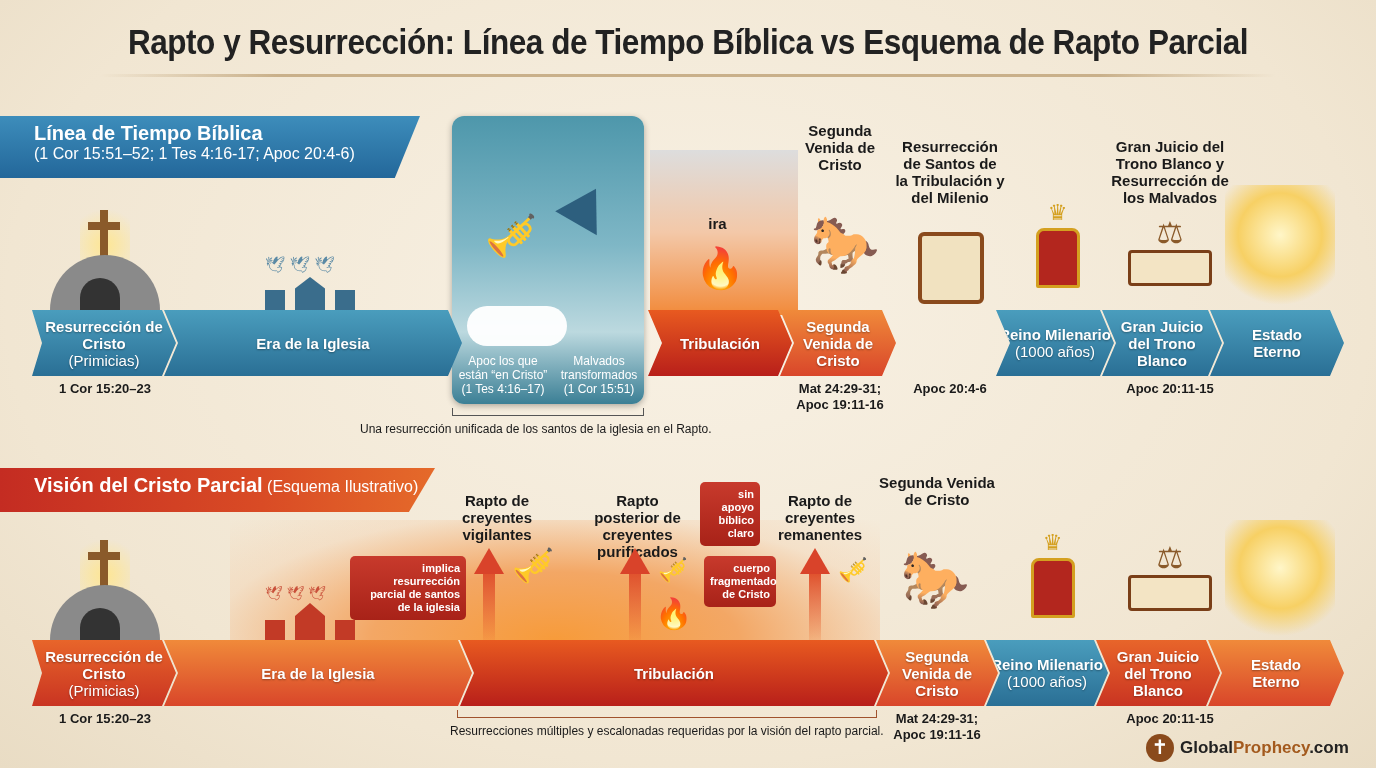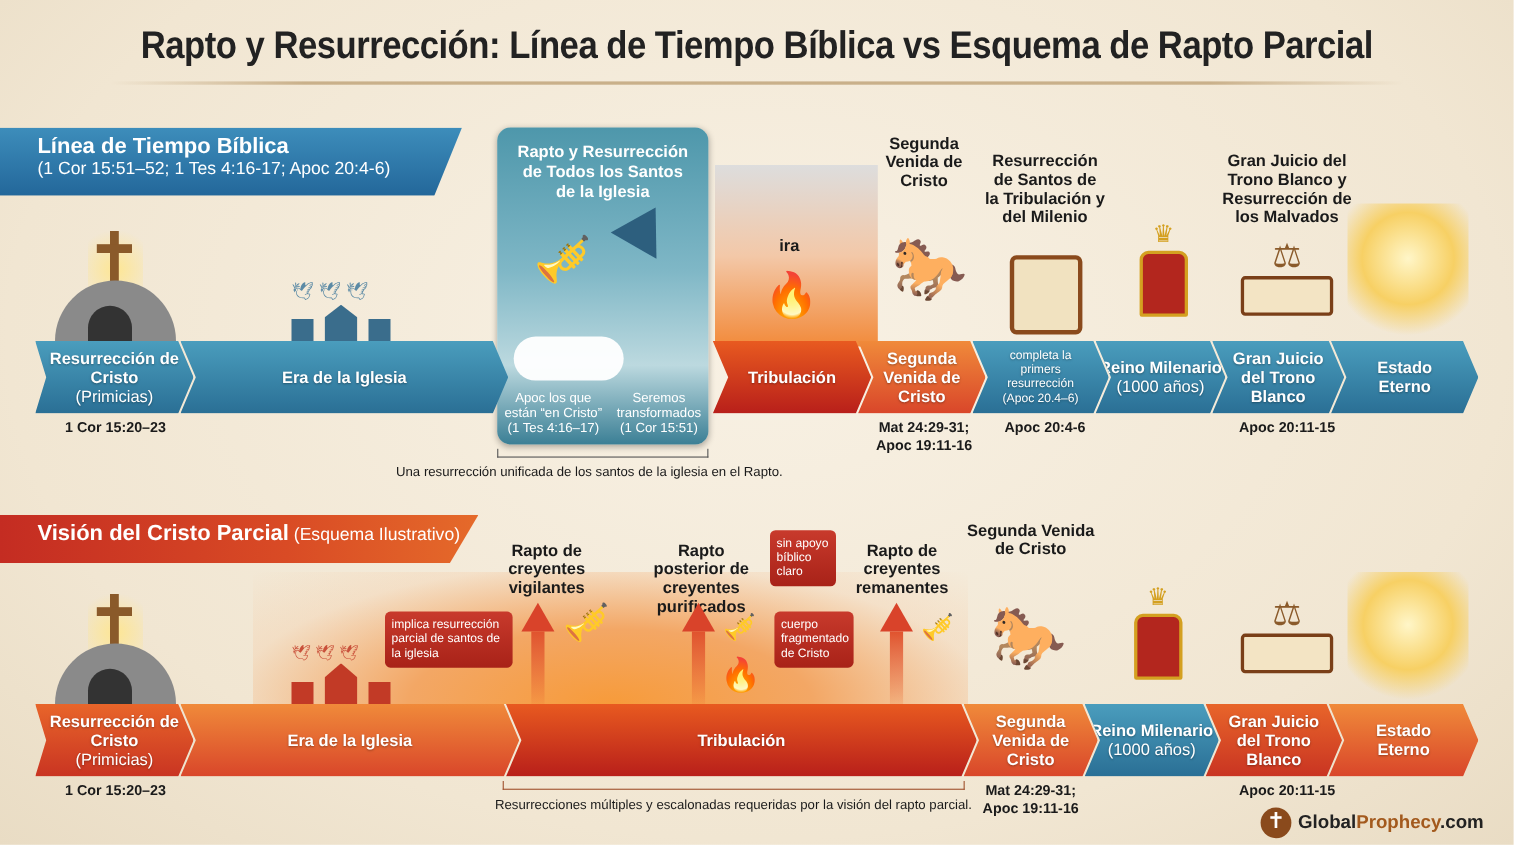--- a/index.html
+++ b/index.html
@@ -58,21 +58,21 @@
   .rapture-card .ct { font-size: 15px; font-weight: bold; line-height: 18px; margin-top: 14px; }
   .rapture-card .bottom { position: absolute; bottom: 8px; left: 0; right: 0; display: flex; justify-content: space-around; font-size: 12px; line-height: 14px; }
 
   .bracket {
     border: 1px solid #555; border-top: none; height: 8px;
   }
   .caption { font-size: 12px; text-align: left; }
 
   .callout {
     background: linear-gradient(180deg, #c83a2c, #a82218); color: #fff; font-size: 11px;
-    text-align: left; line-height: 13px; padding: 6px 6px; border-radius: 5px;
+    text-align: right; line-height: 13px; padding: 6px 6px; border-radius: 5px; font-weight: bold;
   }
   .up-arrow {
     width: 0; height: 0; border-left: 15px solid transparent; border-right: 15px solid transparent;
     border-bottom: 26px solid #d9432a;
   }
   .arrow-shaft { background: linear-gradient(180deg, #e0532e, rgba(240,120,50,0.2)); width: 12px; }
   .fire-band {
     background: radial-gradient(ellipse at 50% 100%, #f79b3a 0%, #f3a765 40%, rgba(245,200,160,0.3) 75%, transparent 100%);
   }
   .logo { font-size: 17px; font-weight: bold; color: #222; }
@@ -99,32 +99,31 @@
   <div style="position:absolute; left:40px; top:78px; width:40px; height:32px; background:#333; border-radius:20px 20px 0 0;"></div>
 </div>
 <div class="abs glyph" style="left:255px; top:255px; width:110px; height:55px;">
   <div style="position:absolute; left:10px; top:0; font-size:16px; color:#5b8aa5;">🕊 🕊 🕊</div>
   <div style="position:absolute; left:40px; top:22px; width:30px; height:33px; background:#3a6d8c; clip-path:polygon(50% 0,100% 35%,100% 100%,0 100%,0 35%);"></div>
   <div style="position:absolute; left:10px; top:35px; width:20px; height:20px; background:#3a6d8c;"></div>
   <div style="position:absolute; left:80px; top:35px; width:20px; height:20px; background:#3a6d8c;"></div>
 </div>
 
 <div class="abs rapture-card">
-  <div class="ct" style="padding:0 14px;">Rapto y Resurrección de Todos los Santos de la Iglesia</div>
   <div style="position:absolute; left:20px; top:95px; width:80px; height:50px; font-size:42px; color:#d4a23a;">🎺</div>
   <div style="position:absolute; left:110px; top:70px; width:0; height:0; border-left:24px solid transparent; border-right:24px solid transparent; border-bottom:40px solid #2d5f7e; transform:rotate(30deg);"></div>
   <div style="position:absolute; left:15px; top:190px; width:100px; height:40px; background:#fff; border-radius:25px; opacity:0.95;"></div>
   <div class="bottom">
     <div>
       <div>Apoc los que</div>
       <div>están “en Cristo”</div>
       <div>(1 Tes 4:16–17)</div>
     </div>
     <div>
-      <div>Seremos</div>
+      <div>Malvados</div>
       <div>transformados</div>
       <div>(1 Cor 15:51)</div>
     </div>
   </div>
 </div>
 
 <div class="abs" style="left:650px; top:150px; width:148px; height:165px; background:linear-gradient(180deg,#ddd 0%, #f3c8a8 50%, #f28a3a 100%);">
   <div class="abs" style="left:0; top:65px; width:135px; font-size:15px; font-weight:bold; text-align:center;">ira</div>
   <div class="abs" style="left:45px; top:95px; font-size:40px;">🔥</div>
 </div>
@@ -153,23 +152,20 @@
     <div><span>Resurrección de Cristo</span><span class="sub">(Primicias)</span></div>
   </div>
   <div class="abs chev blue-chev" style="left:132px; width:298px;">
     <span>Era de la Iglesia</span>
   </div>
   <div class="abs chev trib-chev" style="left:616px; width:144px;">
     <span>Tribulación</span>
   </div>
   <div class="abs chev orange-chev" style="left:748px; width:116px;">
     <span style="padding:0 20px;">Segunda Venida de Cristo</span>
-  </div>
-  <div class="abs chev small blue-chev" style="left:852px; width:124px;">
-    <span style="padding:0 18px;">completa la primers resurrección (Apoc 20.4–6)</span>
   </div>
   <div class="abs chev blue-chev" style="left:964px; width:118px;">
     <div><span>Reino Milenario</span><span class="sub">(1000 años)</span></div>
   </div>
   <div class="abs chev blue-chev" style="left:1070px; width:120px;">
     <span style="padding:0 18px;">Gran Juicio del Trono Blanco</span>
   </div>
   <div class="abs chev blue-chev" style="left:1178px; width:134px;">
     <span style="padding:0 30px;">Estado Eterno</span>
   </div>

